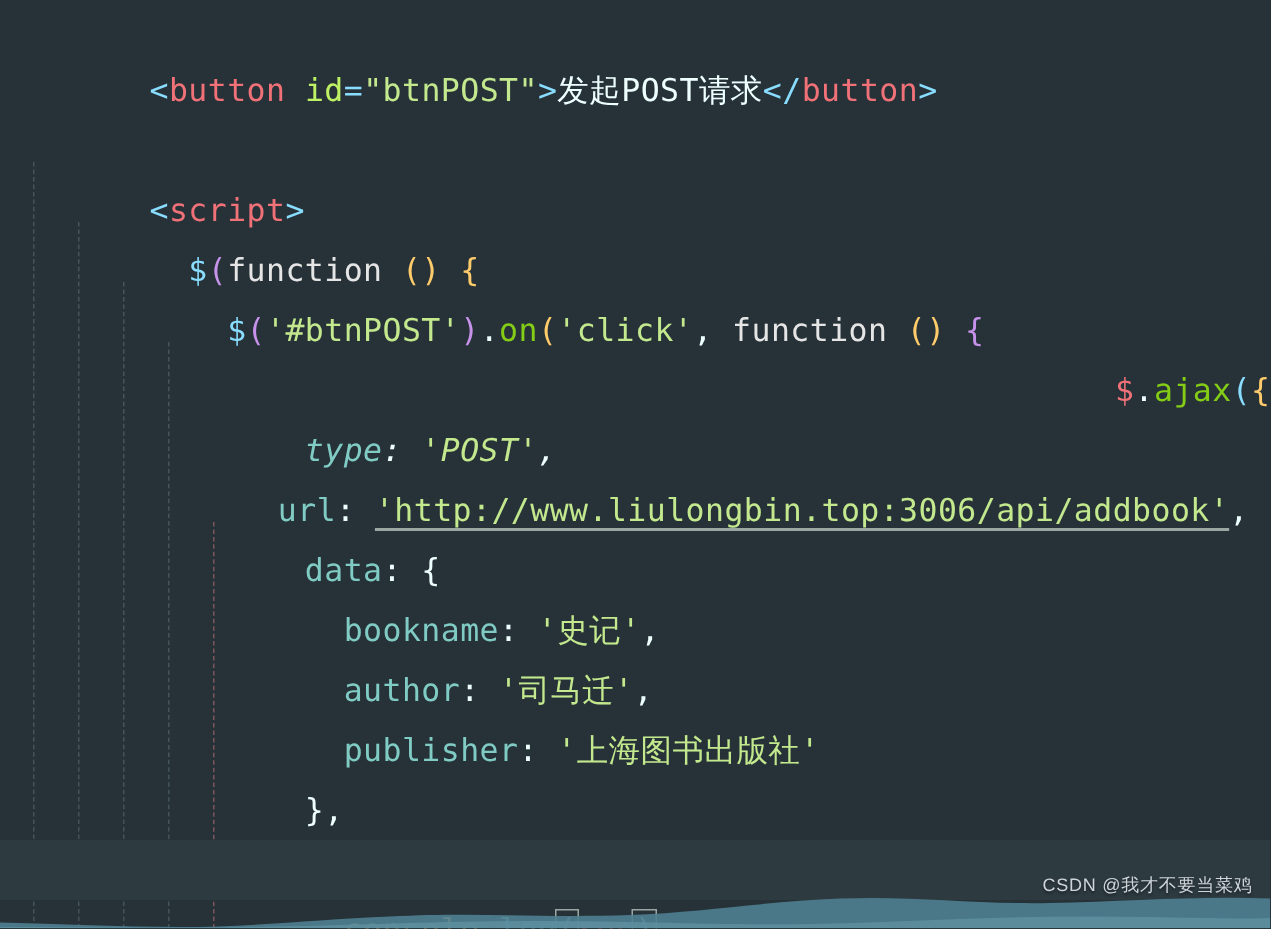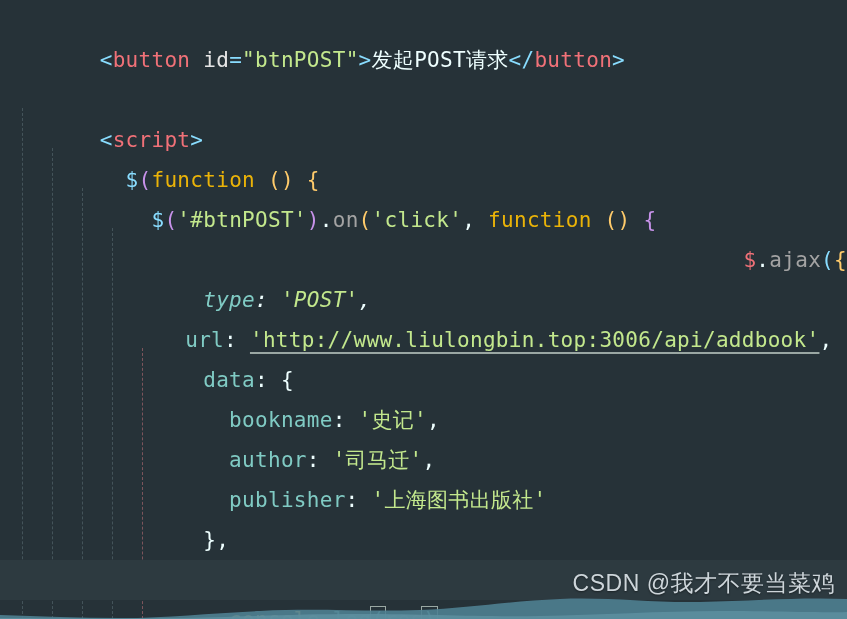--- a/index.html
+++ b/index.html
@@ -50,25 +50,25 @@
     color: #c3cbd4;
   }
   .line.current {
     background: #2d3a40;
   }
   .ind { color: transparent; }
 
   
   .t-punct    { color: #89ddff; }  
   .t-tag      { color: #f07178; }  
-  .t-attr     { color: #e5e5e5; }  
+  .t-attr     { color: #bef264; }  
   .t-str      { color: #c3e88d; }  
   .t-text     { color: #eeffff; }  
-  .t-kw       { color: #eab308; }  
-  .t-fn       { color: #a3a3a3; }  
+  .t-kw       { color: #e5e5e5; }  
+  .t-fn       { color: #84cc16; }  
   .t-var      { color: #f07178; }  
   .t-prop     { color: #80cbc4; }  
   .t-paren    { color: #ffcb6b; }  
   .t-paren2   { color: #c792ea; }  
   .t-paren3   { color: #89ddff; }  
   .t-obj      { color: #ffcb6b; }
   .t-plain    { color: #eeffff; }
   .t-dollar   { color: #89ddff; }
   .t-dollar-r { color: #f07178; }
   .t-brace    { color: #ffcb6b; }
@@ -99,21 +99,21 @@
     height: 34px;
     pointer-events: none;
   }
 
   
   .watermark {
     position: absolute;
     right: 12px;
     bottom: 20px;
     font-family: "Liberation Sans", sans-serif;
-    font-size: 23px;
+    font-size: 12px;
     color: #cdd5da;
     letter-spacing: .5px;
     white-space: nowrap;
     text-shadow: 0 1px 2px rgba(0,0,0,.45);
     text-align: center;
   }
 </style>
 </head>
 <body>
 

